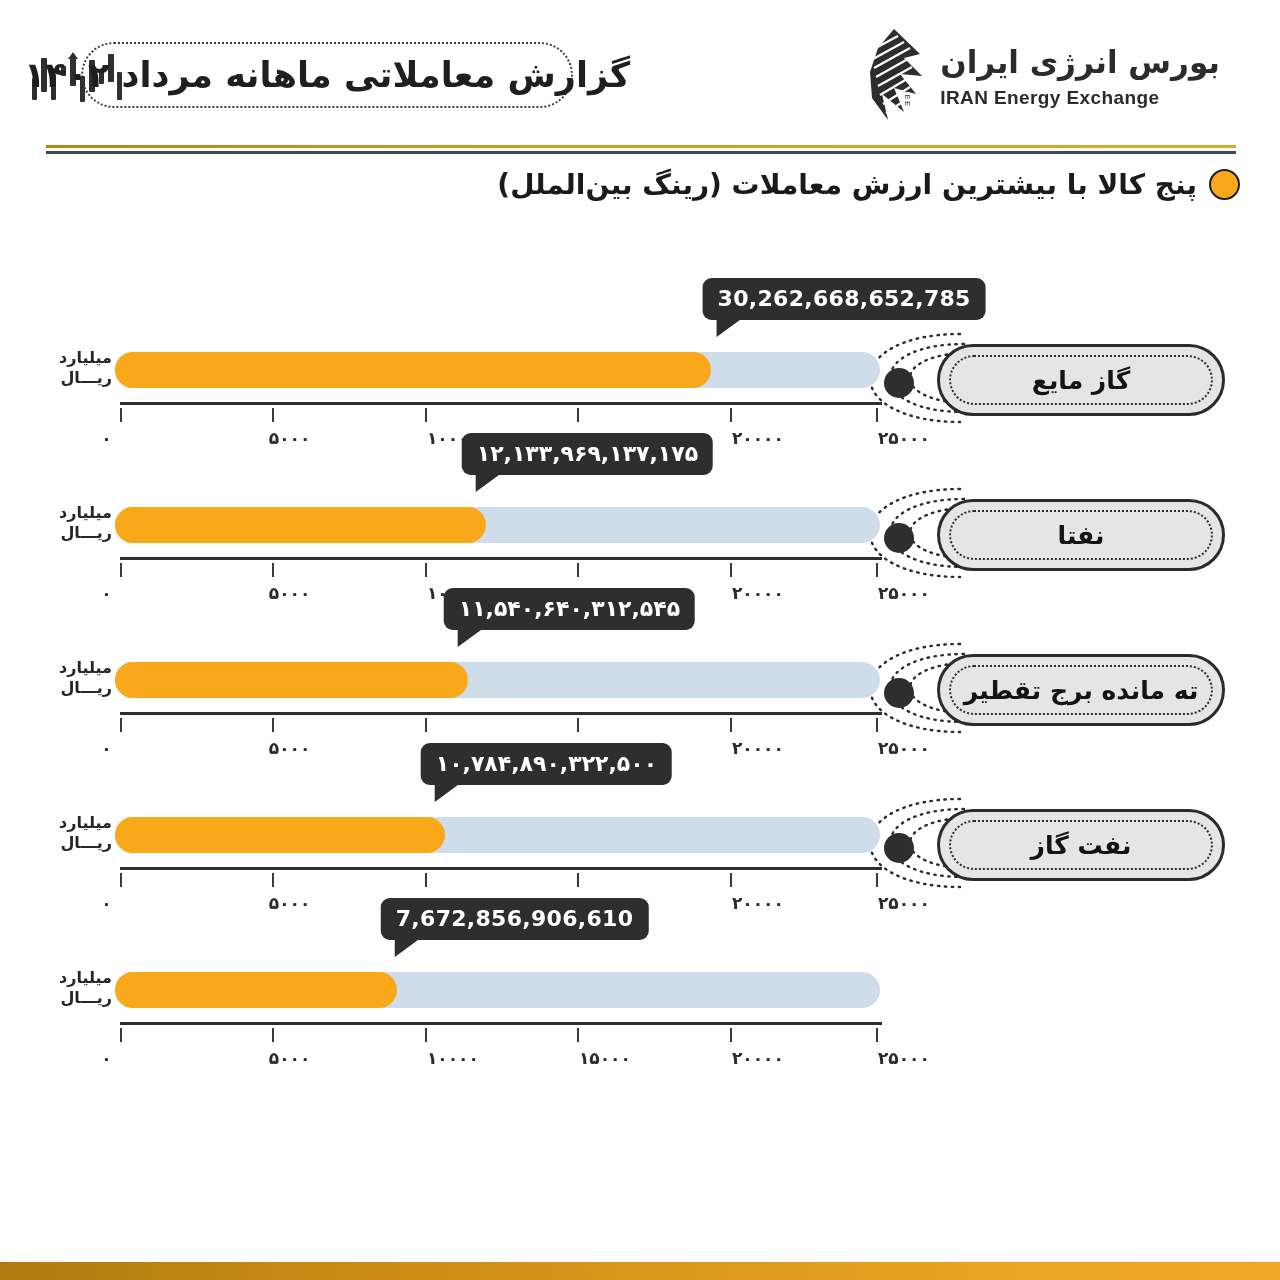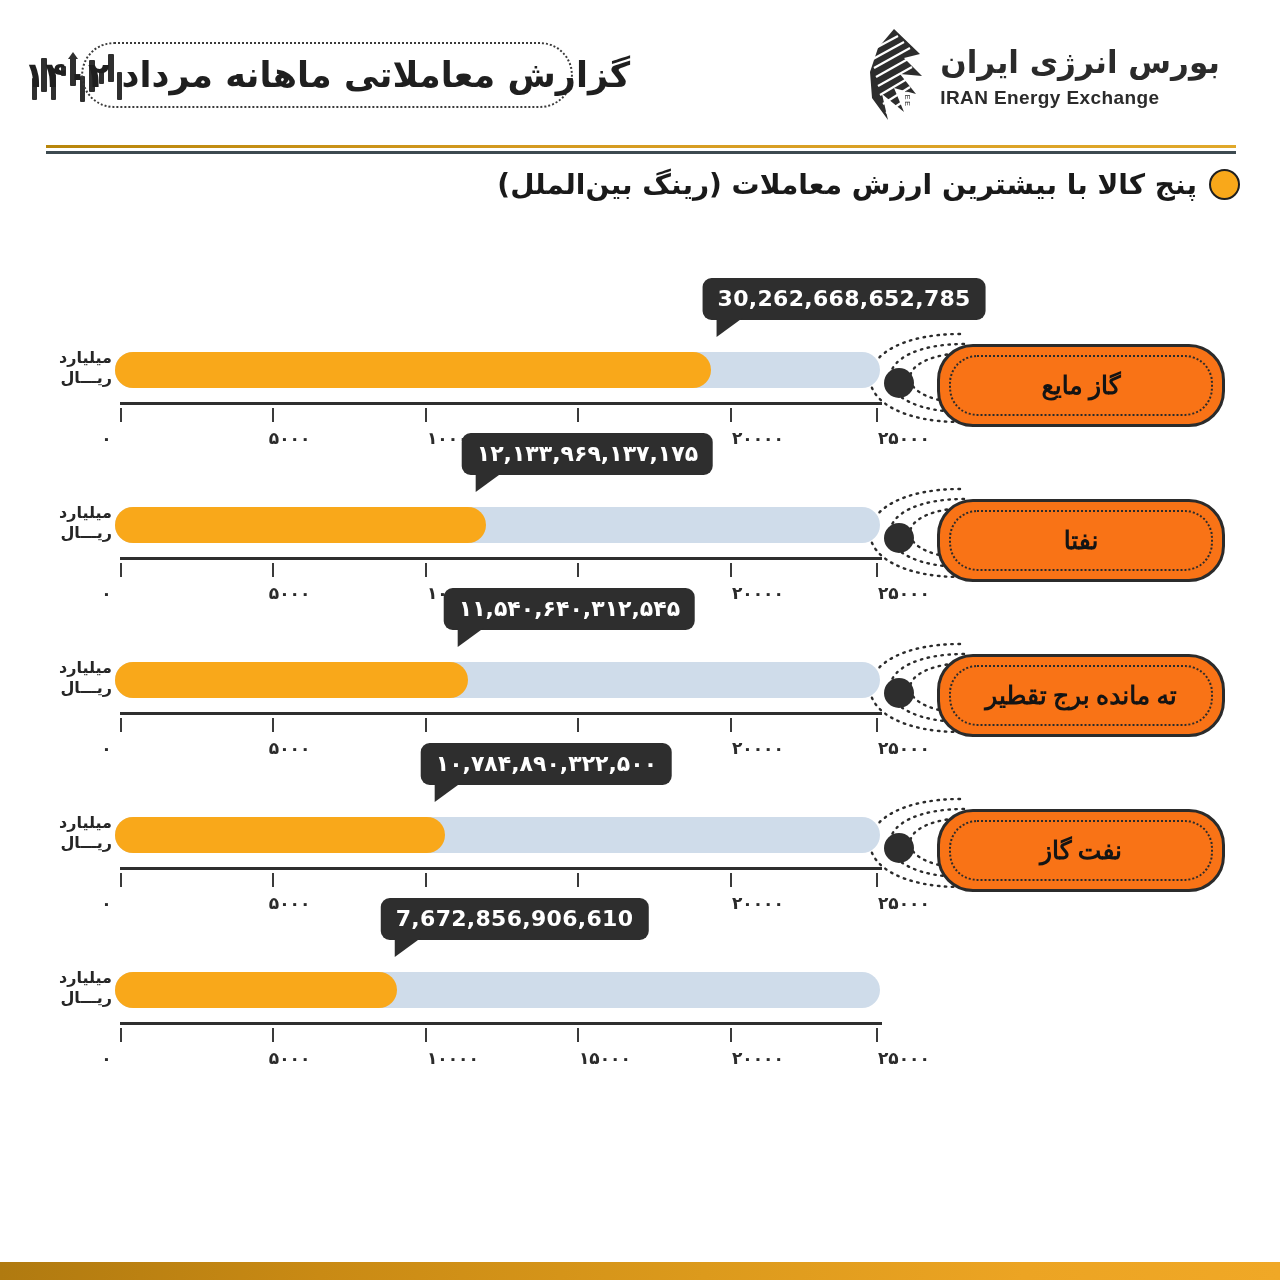--- a/index.html
+++ b/index.html
@@ -38,23 +38,23 @@
   .subtitle-text{font-size:28px;font-weight:700;color:#1a1a1a;white-space:nowrap;}
 
   
   .chart{position:absolute;left:0;top:330px;width:1280px;}
   .row{position:relative;height:155px;}
 
   
   .label-zone{position:absolute;right:55px;top:14px;width:330px;height:68px;}
   .orbit{position:absolute;right:243px;top:-16px;width:118px;height:100px;overflow:visible;}
   .node-dot{position:absolute;right:311px;top:24px;width:30px;height:30px;border-radius:50%;background:#2e2e2e;z-index:3;}
-  .capsule{position:absolute;right:0;top:0;width:288px;height:83px;box-sizing:border-box;
-    border:3px solid #2b2b2b;border-radius:36px;background:#f97316;z-index:2;
-    display:flex;align-items:center;justify-content:center;font-family:Liberation Serif, serif;}
+  .capsule{position:absolute;right:0;top:0;width:288px;height:72px;box-sizing:border-box;
+    border:3px solid #2b2b2b;border-radius:36px;background:#e5e5e5;z-index:2;
+    display:flex;align-items:center;justify-content:center;}
   .capsule-inner{position:absolute;left:9px;right:9px;top:8px;bottom:8px;
     border:2.5px dotted #2b2b2b;border-radius:28px;pointer-events:none;}
   .capsule-label{font-size:25px;font-weight:700;color:#141414;white-space:nowrap;z-index:2;}
 
   
   .bar-zone{position:absolute;left:115px;top:0;width:770px;height:150px;}
   .bar-track{position:absolute;left:0;top:22px;width:765px;height:36px;
     background:#cfdcea;border-radius:18px;}
   .bar-fill{position:absolute;left:0;top:0;height:36px;background:#f9a81a;border-radius:18px;}
   .unit{position:absolute;left:-55px;top:18px;width:52px;font-size:16px;font-weight:700;color:#262626;

